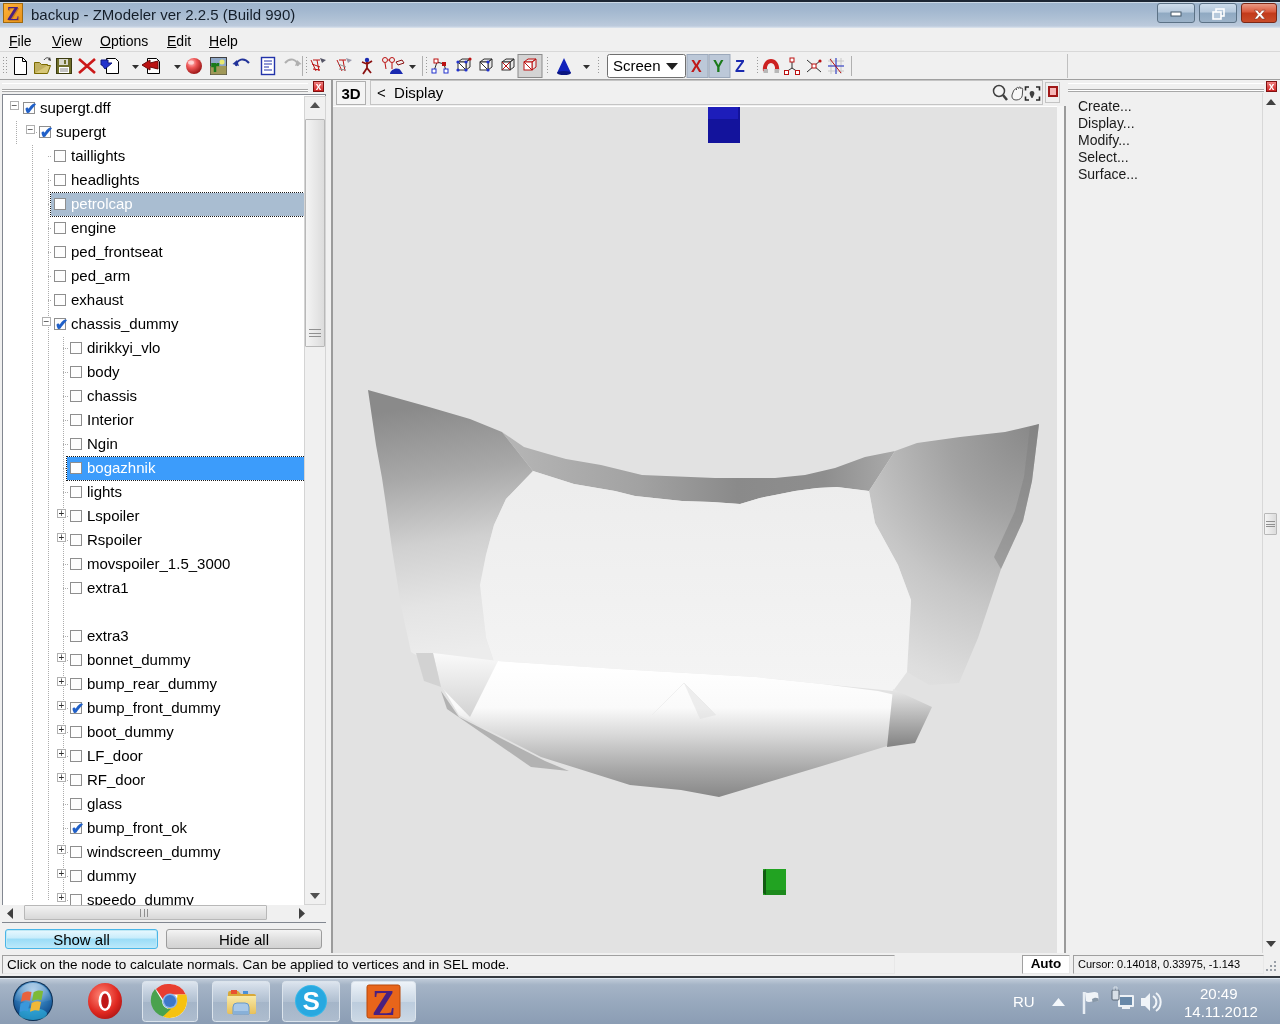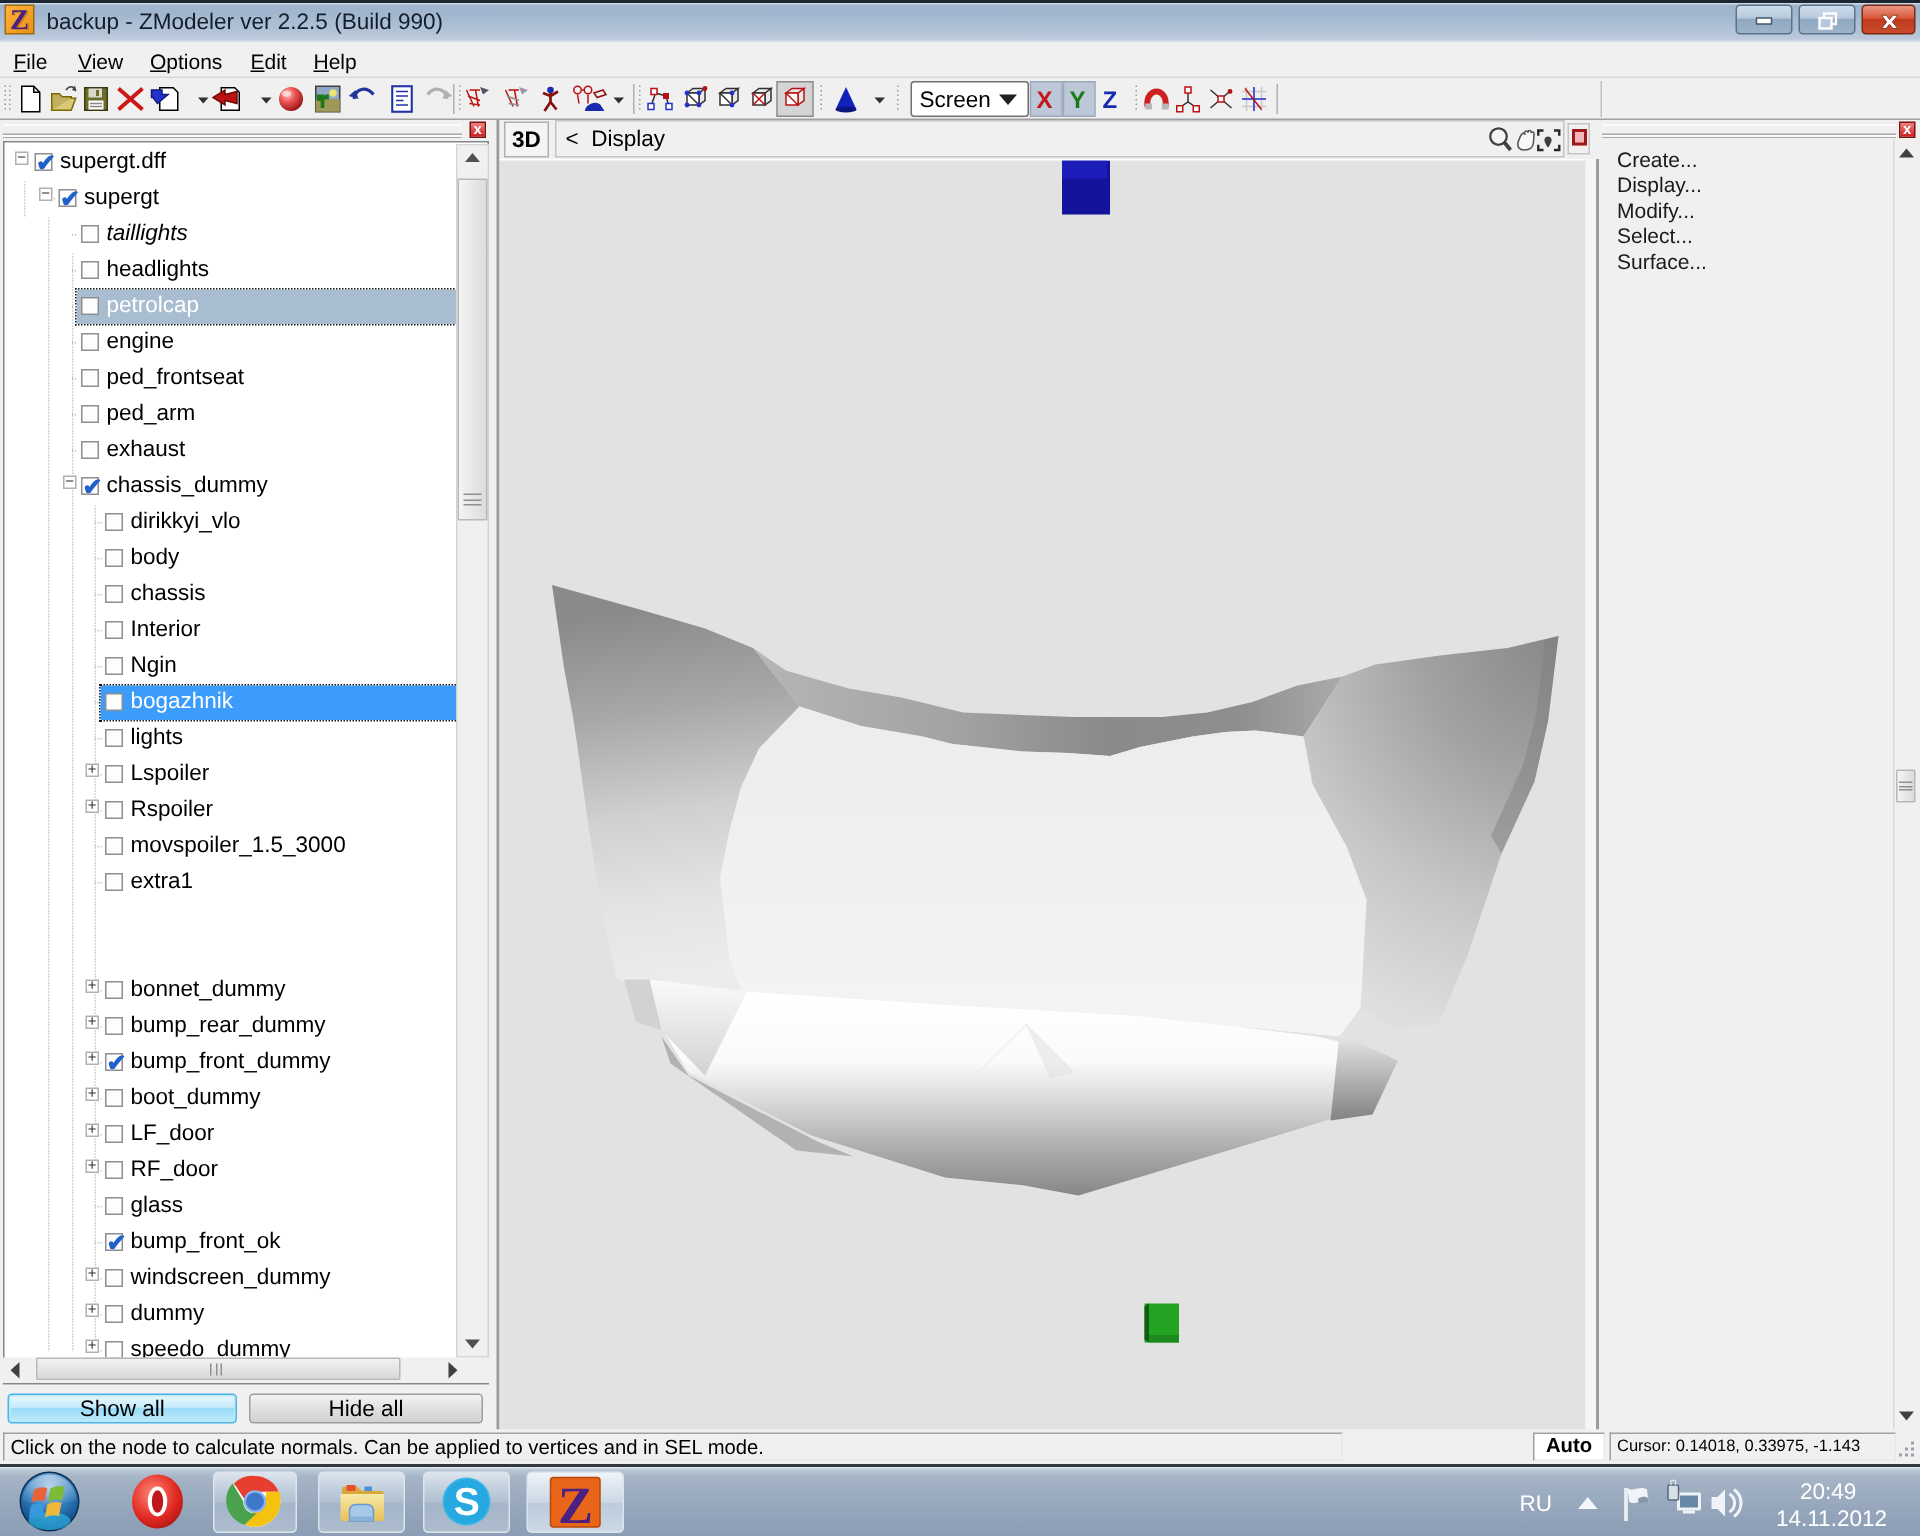--- a/index.html
+++ b/index.html
@@ -282,21 +282,21 @@
           <span class="hdot" style="left:29px;width:5px"></span>
           <span class="exp" style="left:23px">−</span>
           <span class="cb" style="left:36px">
             <span class="chk">✔</span>
           </span>
           <span class="lbl" style="left:53px;">supergt</span>
         </div>
         <div class="trow" style="top:50px">
           <span class="hdot" style="left:45px;width:4px"></span>
           <span class="cb" style="left:51px"></span>
-          <span class="lbl" style="left:68px;font-style:italic;">taillights</span>
+          <span class="lbl" style="left:68px;">taillights</span>
         </div>
         <div class="trow" style="top:74px">
           <span class="hdot" style="left:45px;width:4px"></span>
           <span class="cb" style="left:51px"></span>
           <span class="lbl" style="left:68px;">headlights</span>
         </div>
         <div class="trow" style="top:98px">
           <span class="hl" style="left:48px;width:255px;background:#a9bdd1;"></span>
           <span class="hdot" style="left:45px;width:4px"></span>
           <span class="cb" style="left:51px"></span>
@@ -380,20 +380,25 @@
         </div>
         <div class="trow" style="top:458px">
           <span class="hdot" style="left:60px;width:5px"></span>
           <span class="cb" style="left:67px"></span>
           <span class="lbl" style="left:84px;">movspoiler_1.5_3000</span>
         </div>
         <div class="trow" style="top:482px">
           <span class="hdot" style="left:60px;width:5px"></span>
           <span class="cb" style="left:67px"></span>
           <span class="lbl" style="left:84px;">extra1</span>
+        </div>
+        <div class="trow" style="top:530px">
+          <span class="hdot" style="left:60px;width:5px"></span>
+          <span class="cb" style="left:67px"></span>
+          <span class="lbl" style="left:84px;">extra3</span>
         </div>
         <div class="trow" style="top:554px">
           <span class="hdot" style="left:60px;width:5px"></span>
           <span class="exp" style="left:54px">+</span>
           <span class="cb" style="left:67px"></span>
           <span class="lbl" style="left:84px;">bonnet_dummy</span>
         </div>
         <div class="trow" style="top:578px">
           <span class="hdot" style="left:60px;width:5px"></span>
           <span class="exp" style="left:54px">+</span>

